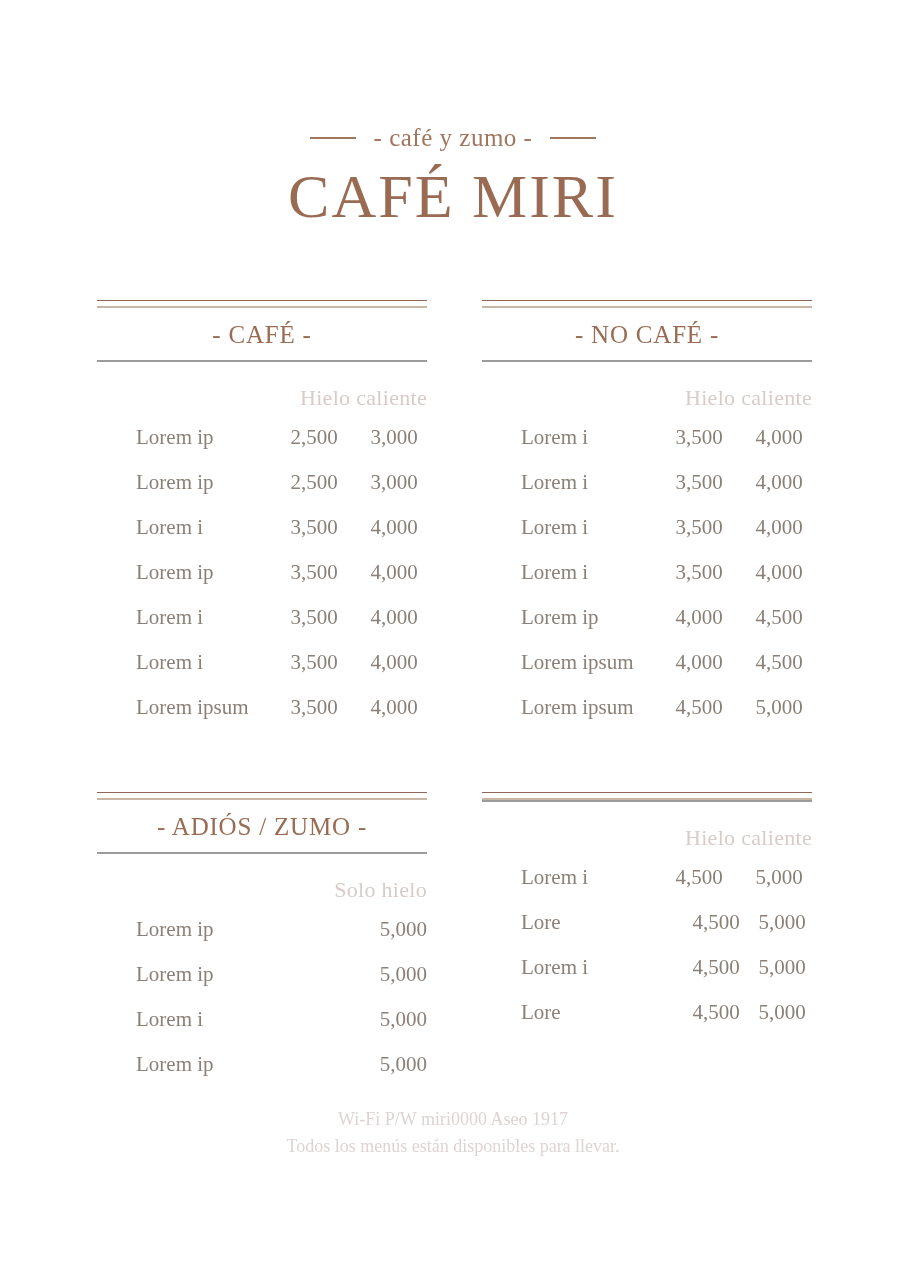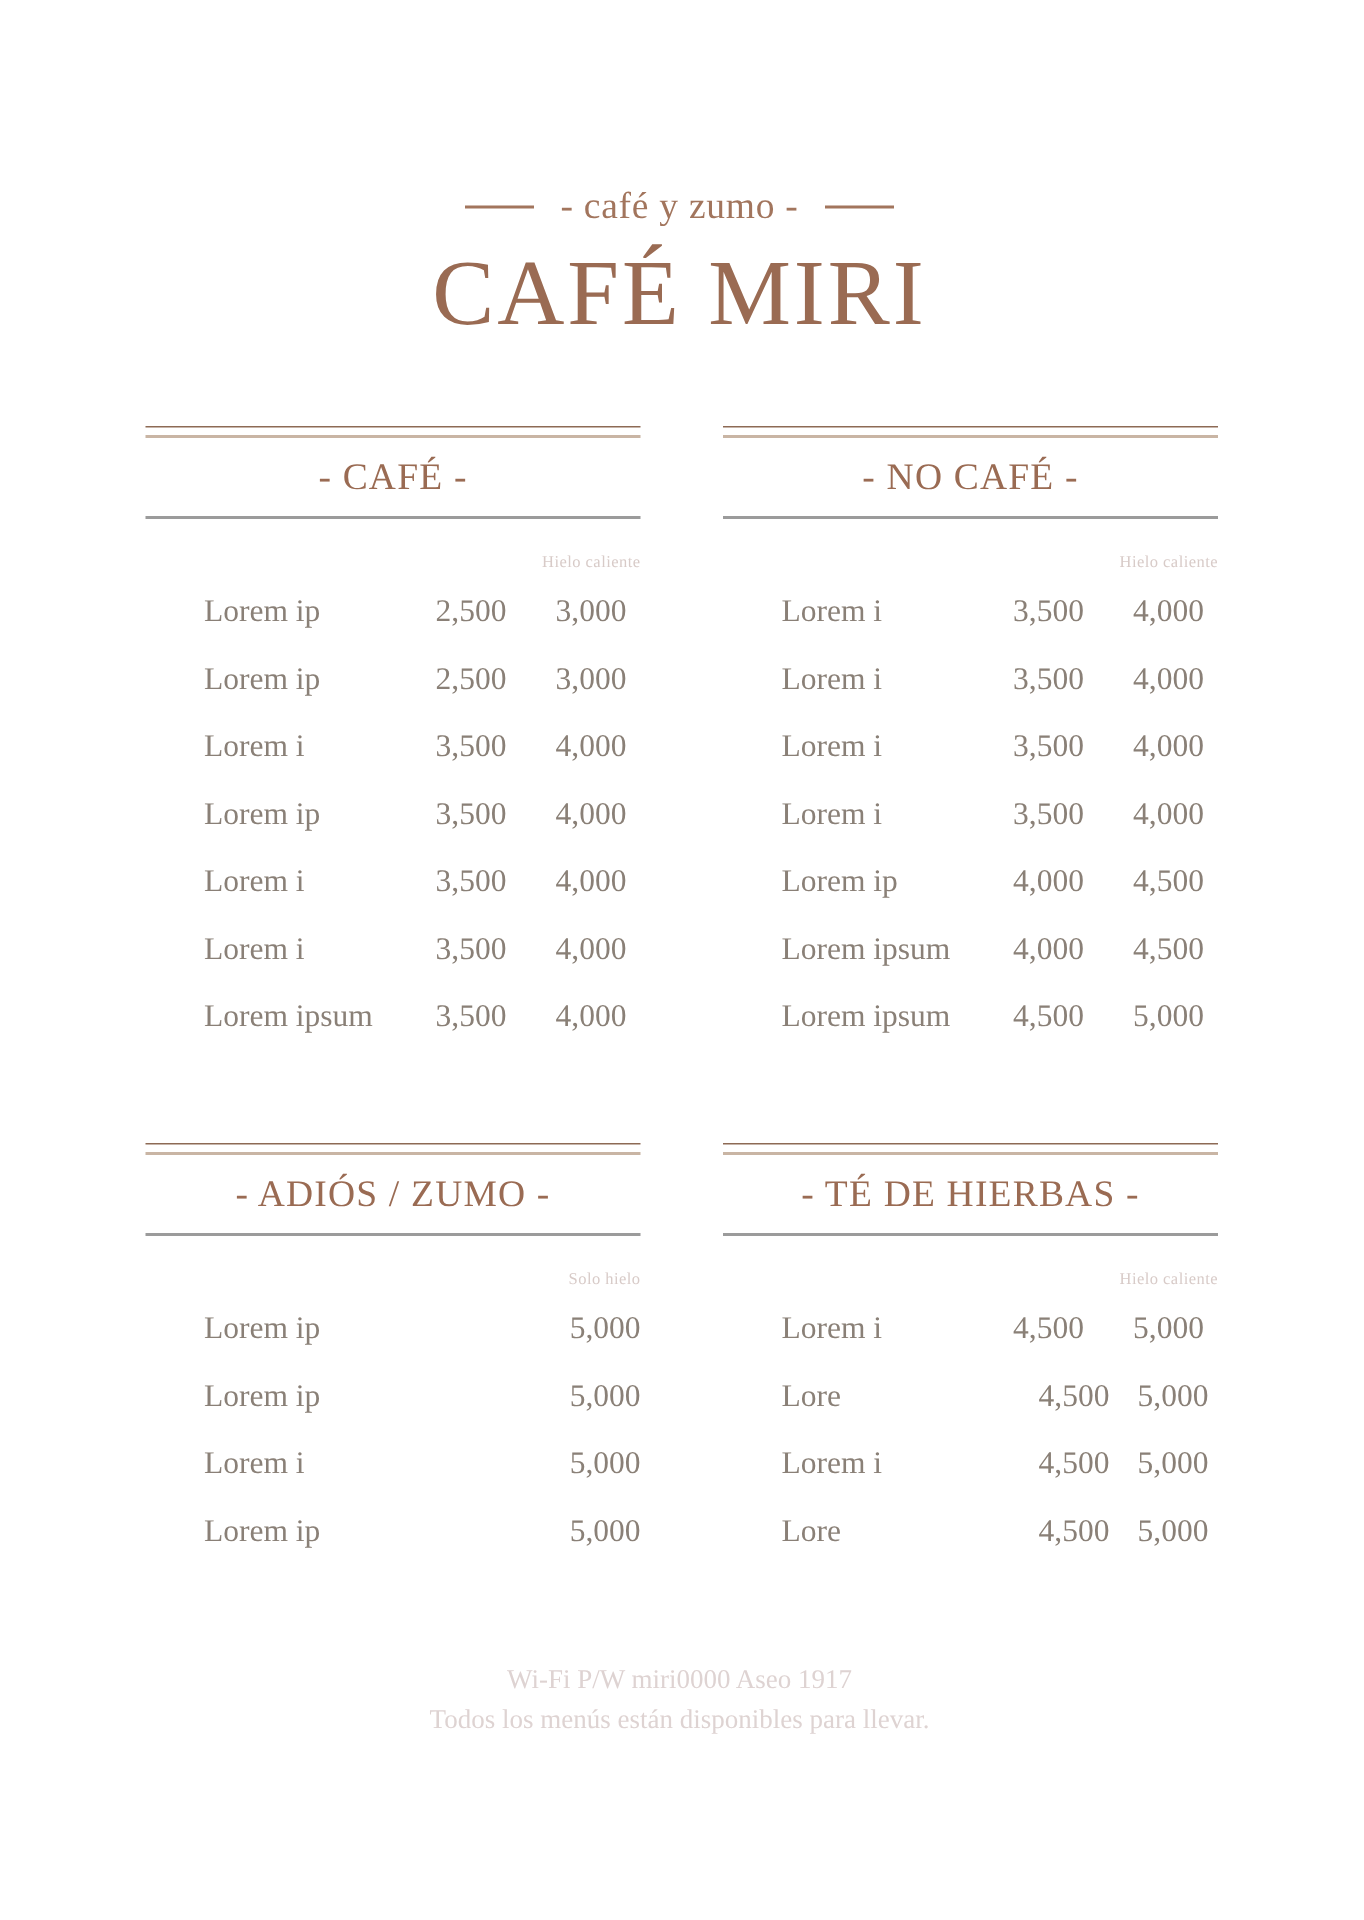--- a/index.html
+++ b/index.html
@@ -52,21 +52,21 @@
     letter-spacing: 2px;
     color: #9a6b53;
     font-weight: 400;
     line-height: 1.06;
   }
 
   
   .grid {
     position: absolute;
     left: 97px;
-    top: 284px;
+    top: 300px;
     width: 716px;
   }
   .row-of-sections {
     display: flex;
     gap: 55px;
   }
   .section {
     width: 330px;
   }
   .row-of-sections.second {
@@ -90,21 +90,21 @@
     padding: 13px 0 11px;
     white-space: nowrap;
   }
   .rule-single {
     height: 0;
     border-top: 2.2px solid #9b9b9b;
   }
 
   
   .col-caption {
-    font-size: 11px;
+    font-size: 22px;
     color: #d8cbc8;
     text-align: right;
     padding-top: 23px;
     padding-bottom: 2px;
     letter-spacing: 0.3px;
   }
 
   
   .items {
     margin-top: 2px;
@@ -283,21 +283,20 @@
             </div>
             <div class="item-row">
               <div class="item-name">Lorem ip</div>
               <div class="price solo">5,000</div>
             </div>
           </div>
         </div>
         <div class="section">
           <div class="sec-head">
             <div class="rule-double"></div>
-            <div class="sec-title">- TÉ DE HIERBAS -</div>
             <div class="rule-single"></div>
           </div>
           <div class="col-caption">Hielo caliente</div>
           <div class="items">
             <div class="item-row">
               <div class="item-name">Lorem i</div>
               <div class="price">4,500</div>
               <div class="price second">5,000</div>
             </div>
             <div class="item-row tight">

